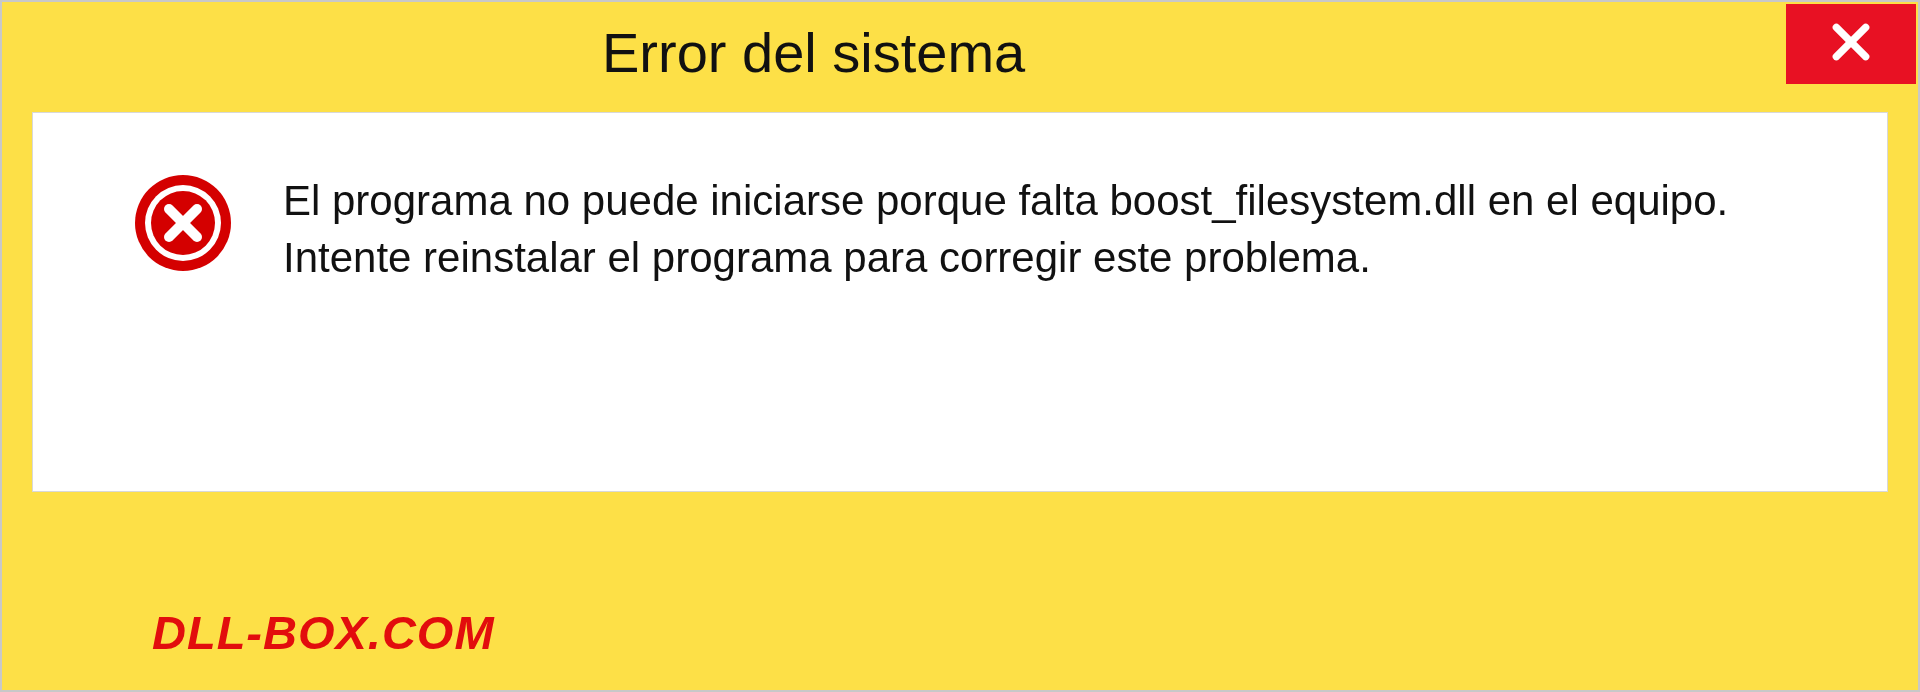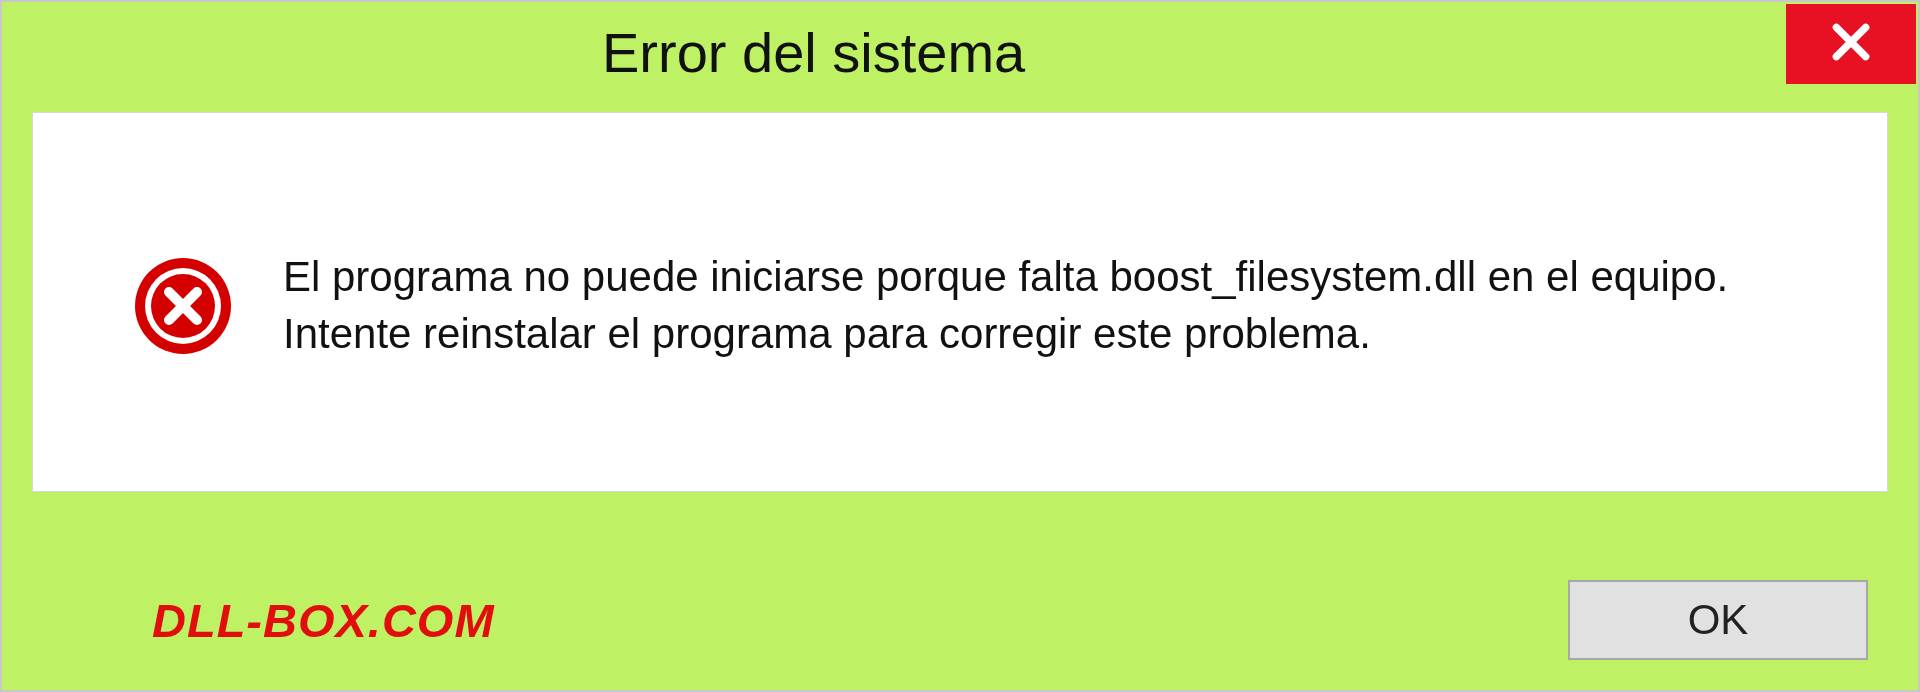--- a/index.html
+++ b/index.html
@@ -15,21 +15,21 @@
       position: relative;
       overflow: hidden;
     }
     .dialog {
       position: absolute;
       top: 0;
       left: 0;
       width: 1920px;
       height: 692px;
       border: 2px solid #c8c8c8;
-      background: #bef264;
+      background: #fde047;
     }
     .titlebar {
       display: flex;
       align-items: center;
       justify-content: space-between;
       height: 100px;
       padding-left: 0;
     }
     .title {
       font-size: 56px;
@@ -51,22 +51,21 @@
     .close-button svg {
       width: 44px;
       height: 44px;
     }
     .content-panel {
       margin: 10px 30px 0 30px;
       background: #ffffff;
       border: 1px solid #d8d8d8;
       height: 380px;
       display: flex;
-      align-items: center;
-      padding: 47px 120px 40px 100px;
+      padding: 60px 120px 40px 100px;
     }
     .error-icon {
       flex-shrink: 0;
       width: 100px;
       height: 100px;
       margin-right: 50px;
     }
     .error-icon svg {
       width: 100%;
       height: 100%;
@@ -132,15 +131,14 @@
         <circle cx="50" cy="50" r="32" fill="#d40000"></circle>
         <line x1="36" y1="36" x2="64" y2="64" stroke="#ffffff" stroke-width="10" stroke-linecap="round"></line>
         <line x1="64" y1="36" x2="36" y2="64" stroke="#ffffff" stroke-width="10" stroke-linecap="round"></line>
       </svg>
     </div>
     <div class="message">El programa no puede iniciarse porque falta boost_filesystem.dll en el equipo. Intente reinstalar el programa para corregir este problema.</div>
   </div>
 
   <div class="footer">
     <div class="watermark">DLL-BOX.COM</div>
-    <button class="ok-button">OK</button>
   </div>
 </div>
 
 </body></html>

